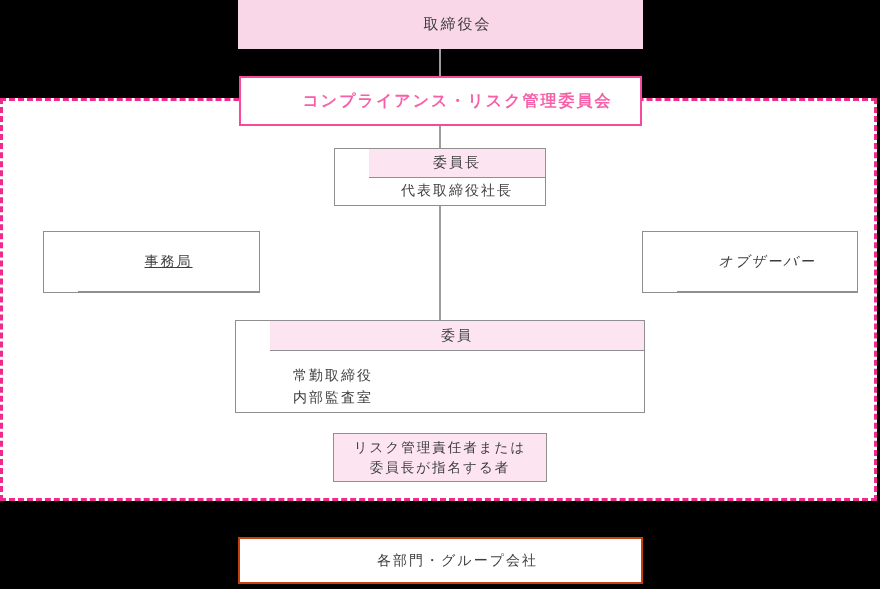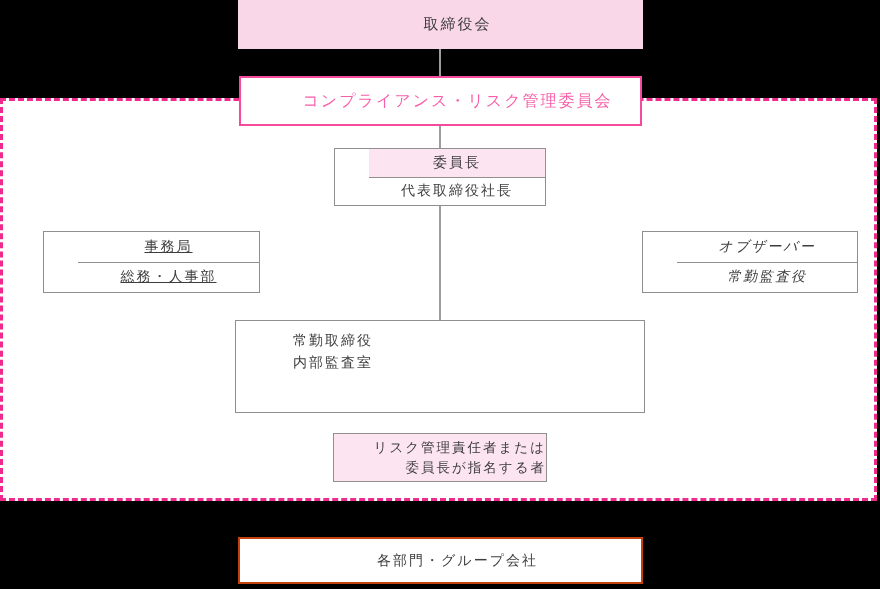--- a/index.html
+++ b/index.html
@@ -58,39 +58,40 @@
     font-size: 15px;
   }
   
   .committee {
     left: 239px; top: 76px; width: 403px; height: 50px;
     background: #ffffff;
     border: 2px solid #f54a9d;
     color: #f75fa9;
     font-size: 16px;
     z-index: 4;
+    font-weight: bold;
   }
   
   .sub {
     border: 1px solid #8f8f8f;
     background: #ffffff;
   }
   .sub .head {
     border-bottom: 1px solid #8f8f8f;
   }
   .head.pink { background: #fce4f1; }
   .chair   { left: 334px; top: 148px; width: 212px; height: 58px; }
   .secretariat { left: 43px;  top: 231px; width: 217px; height: 62px; text-decoration: underline; }
   .observer    { left: 642px; top: 231px; width: 216px; height: 62px; font-style: italic; }
   .members { left: 235px; top: 320px; width: 410px; height: 93px; }
   .members .head { flex: 0 0 29px; }
   .members .body {
     flex: 1;
     display: flex;
-    align-items: flex-start;
+    align-items: center;
     padding-top: 8px;
   }
   .members .col1 {
     box-sizing: border-box;
     width: 140px;
     padding-left: 57px;
     text-align: left;
     line-height: 22px;
     white-space: nowrap;
   }
@@ -99,21 +100,21 @@
     text-align: center;
     line-height: 22px;
     white-space: nowrap;
   }
   .note {
     left: 333px; top: 433px; width: 214px; height: 49px;
     background: #fce4f1;
     border: 1px solid #8f8f8f;
     font-size: 13.5px;
     line-height: 20px;
-    text-align: right;
+    text-align: center;
     justify-content: center;
   }
   .departments {
     left: 238px; top: 537px; width: 405px; height: 47px;
     background: #ffffff;
     border: 2px solid #c2410c;
   }
   .line-board-committee { left: 439px; top: 49px;  height: 27px; }
   .line-committee-chair { left: 439px; top: 126px; height: 22px; }
   .line-chair-members   { left: 439px; top: 206px; height: 114px; }
@@ -137,29 +138,28 @@
     <div class="row">コンプライアンス・リスク管理委員会</div>
   </div>
 
   <div class="box sub chair">
     <div class="row head pink">委員長</div>
     <div class="row">代表取締役社長</div>
   </div>
 
   <div class="box sub secretariat">
     <div class="row head">事務局</div>
-    <div class="row">総務・人事部</div>
   </div>
 
   <div class="box sub observer">
     <div class="row head">オブザーバー</div>
-    <div class="row">常勤監査役</div>
   </div>
 
   <div class="box sub members">
+    <div class="row head pink">委員</div>
     <div class="body">
       <div class="col1">
         <div>常勤取締役</div>
         <div>内部監査室</div>
       </div>
     </div>
   </div>
 
   <div class="box note">
     <div>リスク管理責任者または</div>

